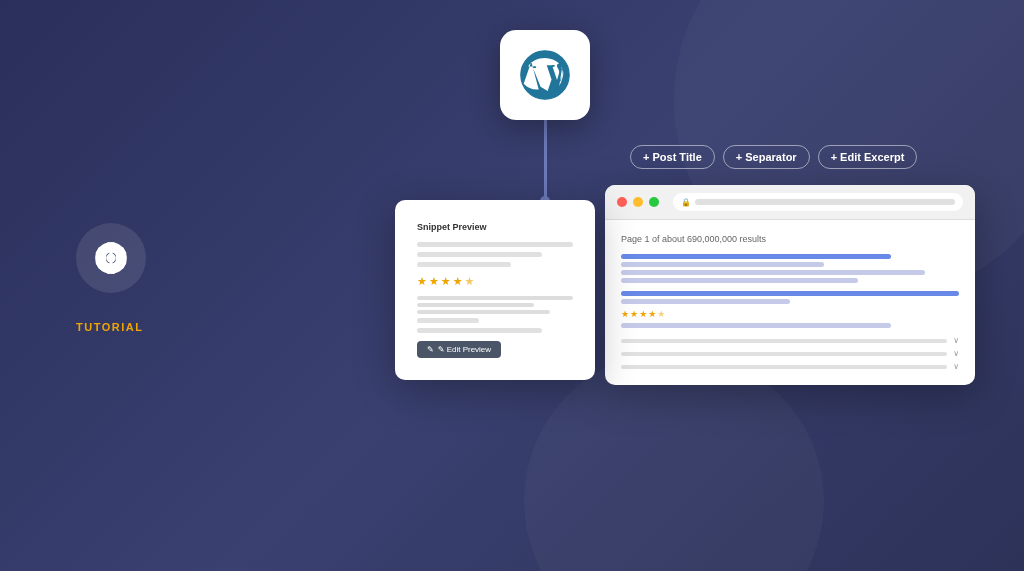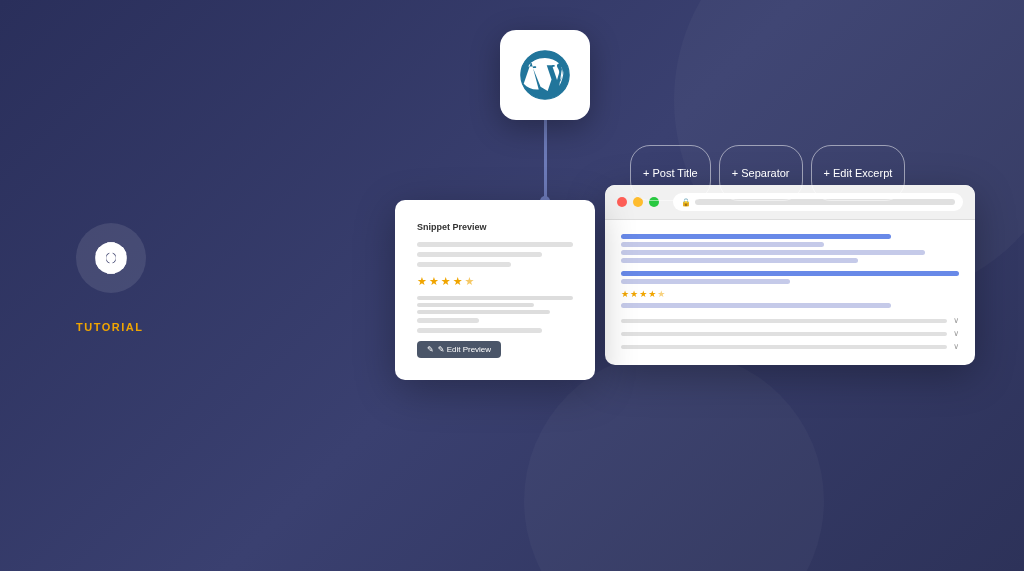--- a/index.html
+++ b/index.html
@@ -121,24 +121,24 @@
       left: 250px;
       display: flex;
       gap: 8px;
       z-index: 10;
     }
 
     .tag-btn {
       background: transparent;
       border: 1.5px solid rgba(255,255,255,0.5);
       border-radius: 20px;
-      padding: 21px 12px;
+      padding: 5px 12px;
       color: white;
       font-size: 11px;
-      font-weight: 400;
+      font-weight: 700;
       display: flex;
       align-items: center;
       gap: 4px;
       cursor: pointer;
       white-space: nowrap;
       justify-content: center;
     }
 
     
     .snippet-card {
@@ -451,20 +451,21 @@
       <div class="browser-bar">
         <div class="browser-dot dot-red"></div>
         <div class="browser-dot dot-yellow"></div>
         <div class="browser-dot dot-green"></div>
         <div class="browser-address">
           <span class="lock-icon">🔒</span>
           <div class="address-line"></div>
         </div>
       </div>
       <div class="serp-body">
+        <div class="results-count">Page 1 of about 690,000,000 results</div>
 
         <div class="serp-result">
           <div class="serp-result-lines">
             <div class="result-line blue w-80"></div>
             <div class="result-line w-60"></div>
             <div class="result-line w-90"></div>
             <div class="result-line w-70"></div>
           </div>
         </div>
 

